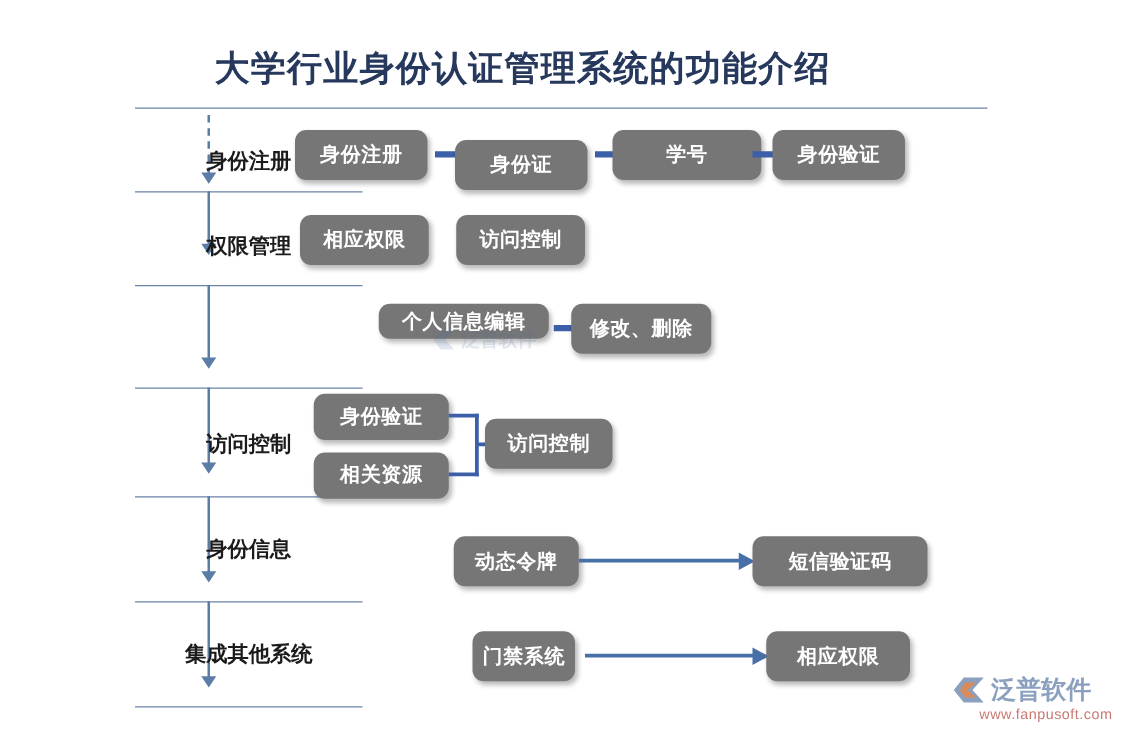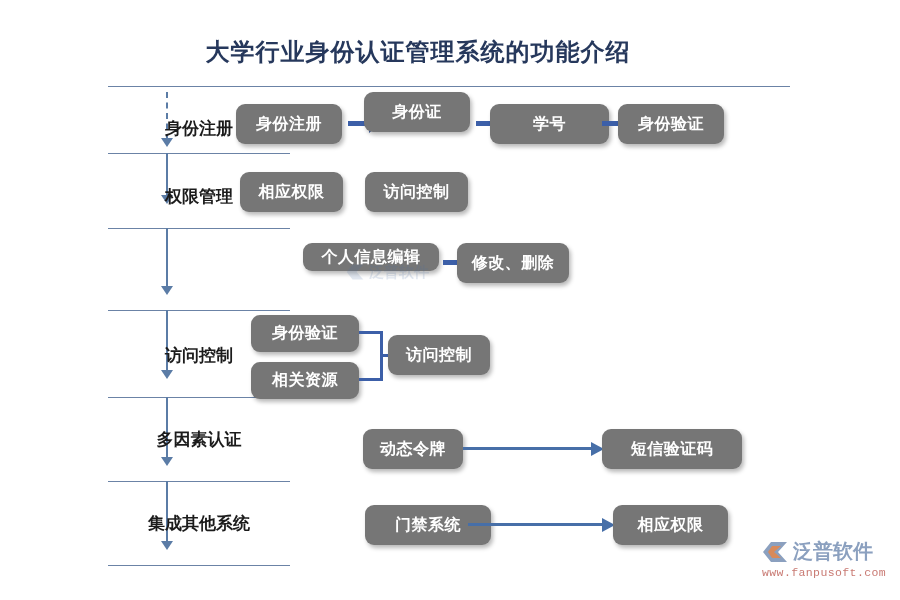--- a/index.html
+++ b/index.html
@@ -10,21 +10,21 @@
     overflow:hidden;
     position:relative;
   }
   #canvas{position:relative;width:900px;height:600px;}
 
   
   .title{
     position:absolute;
     left:0;top:36px;width:836px;
     text-align:center;
-    font-size:24px;
+    font-size:28px;
     font-weight:bold;
     color:#26385c;
     letter-spacing:1px;
     white-space:nowrap;
   }
   .title-rule{
     position:absolute;
     left:108px;top:86px;
     width:682px;height:1px;
     background:#6b83a6;
@@ -138,23 +138,23 @@
   .logo-row{display:flex;align-items:center;}
   .logo-mark{
     width:26px;height:26px;
     position:relative;margin-right:5px;flex:none;
   }
   .logo-name{
     font-size:20px;font-weight:bold;color:#8ba0bf;letter-spacing:0px;
     white-space:nowrap;
   }
   .logo-url{
-    font-family:Liberation Mono, monospace;
+    font-family:Liberation Sans, sans-serif;
     font-size:11.5px;color:#c97a73;letter-spacing:0.4px;
-    text-align:left;margin-top:1px;white-space:nowrap;
+    text-align:right;margin-top:1px;white-space:nowrap;
   }
 </style>
 </head>
 <body>
 
 <div id="canvas">
 
   <div class="title">大学行业身份认证管理系统的功能介绍</div>
   <div class="title-rule"></div>
 
@@ -173,34 +173,34 @@
   <div class="flow-arrow" style="top:286px;"></div>
   <div class="stage-rule" style="top:310px;"></div>
 
   <div class="flowline" style="top:310px;height:62px;"></div>
   <div class="flow-arrow" style="top:370px;"></div>
   <div class="stage-label" style="top:344px;">访问控制</div>
   <div class="stage-rule" style="top:397px;"></div>
 
   <div class="flowline" style="top:397px;height:62px;"></div>
   <div class="flow-arrow" style="top:457px;"></div>
-  <div class="stage-label" style="top:428px;">多因素认证</div>
+  <div class="stage-label" style="top:428px;">身份信息</div>
   <div class="stage-rule" style="top:481px;"></div>
 
   <div class="flowline" style="top:481px;height:62px;"></div>
   <div class="flow-arrow" style="top:541px;"></div>
   <div class="stage-label" style="top:512px;">集成其他系统</div>
   <div class="stage-rule" style="top:565px;"></div>
 
   <div class="node" style="left:236px;top:104px;width:106px;height:40px;">身份注册</div>
   <div class="arrow-short" style="left:348px;top:115px;width:32px;">
     <div class="shaft" style="width:22px;"></div>
       <div class="head" style="left:21px;"></div>
   </div>
-  <div class="node" style="left:364px;top:92px;width:106px;height:40px;">身份证</div>
+  <div class="node" style="left:364px;top:112px;width:106px;height:40px;">身份证</div>
   <div class="arrow-short" style="left:476px;top:115px;width:32px;">
     <div class="shaft" style="width:22px;"></div>
       <div class="head" style="left:21px;"></div>
   </div>
   <div class="node" style="left:490px;top:104px;width:119px;height:40px;">学号</div>
   <div class="arrow-short" style="left:602px;top:115px;width:32px;">
     <div class="shaft" style="width:22px;"></div>
       <div class="head" style="left:21px;"></div>
   </div>
   <div class="node" style="left:618px;top:104px;width:106px;height:40px;">身份验证</div>
@@ -227,21 +227,21 @@
   </div>
   <div class="node" style="left:388px;top:335px;width:102px;height:40px;">访问控制</div>
 
   <div class="node" style="left:363px;top:429px;width:100px;height:40px;">动态令牌</div>
   <div class="arrow-long" style="left:463px;top:442px;width:142px;">
     <div class="shaft" style="width:130px;"></div>
       <div class="head" style="left:128px;"></div>
   </div>
   <div class="node" style="left:602px;top:429px;width:140px;height:40px;">短信验证码</div>
 
-  <div class="node" style="left:365px;top:505px;width:126px;height:40px;">门禁系统</div>
+  <div class="node" style="left:378px;top:505px;width:82px;height:40px;">门禁系统</div>
   <div class="arrow-long" style="left:468px;top:518px;width:148px;">
     <div class="shaft" style="width:136px;"></div>
       <div class="head" style="left:134px;"></div>
   </div>
   <div class="node" style="left:613px;top:505px;width:115px;height:40px;">相应权限</div>
 
   <div class="wm-center">
     <svg width="20" height="20" viewBox="0 0 24 24">
       <path d="M2 12 L9 3 L22 3 L14 12 L22 21 L9 21 Z" fill="#4a6fa5"></path>
     </svg>

